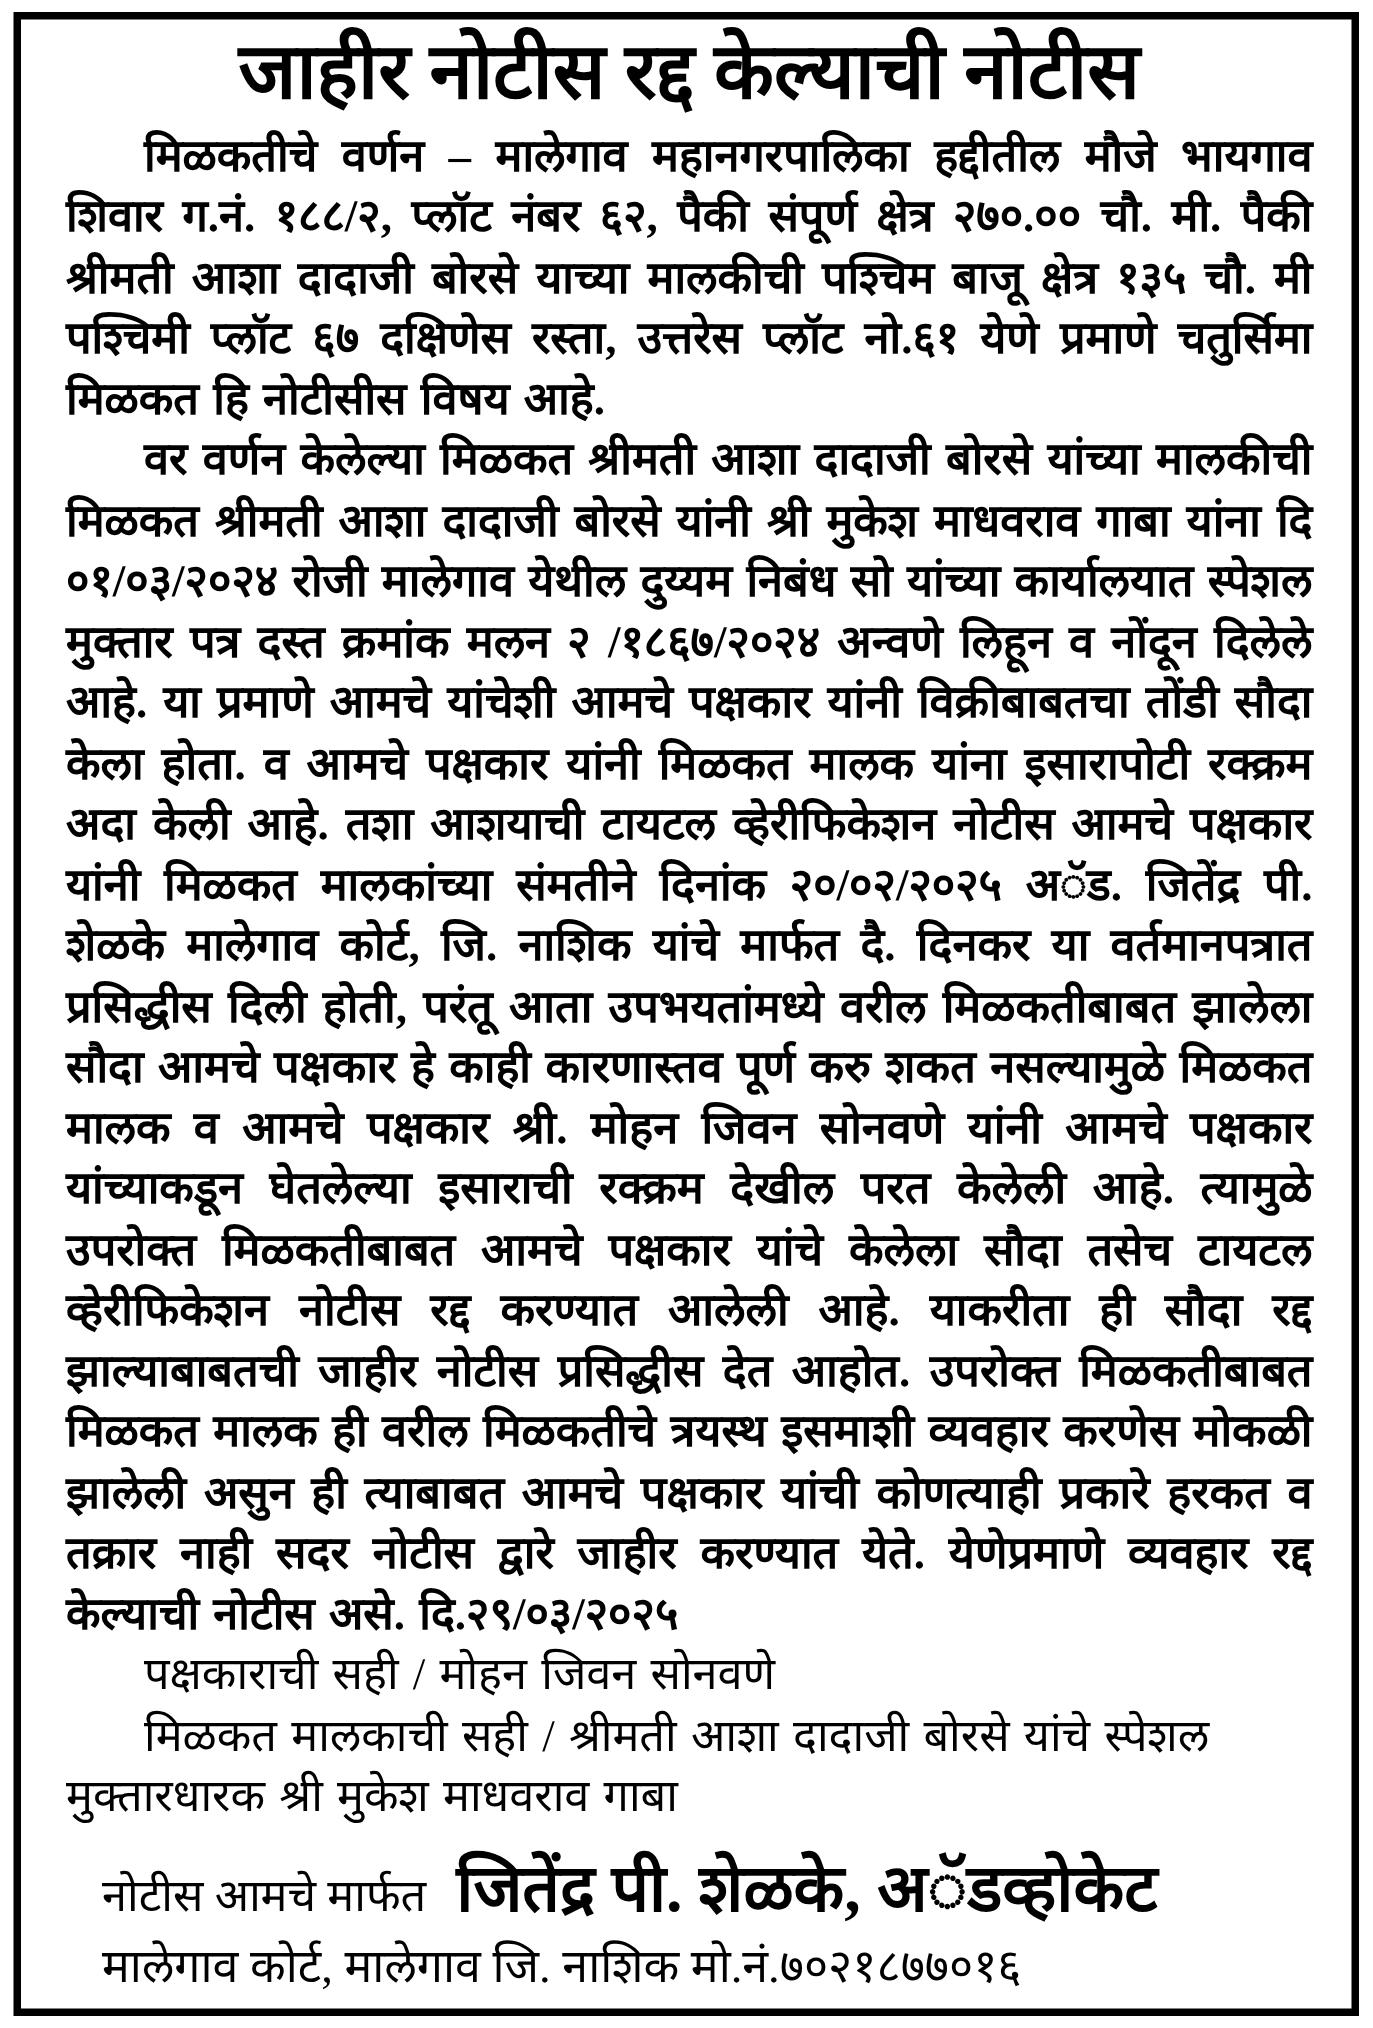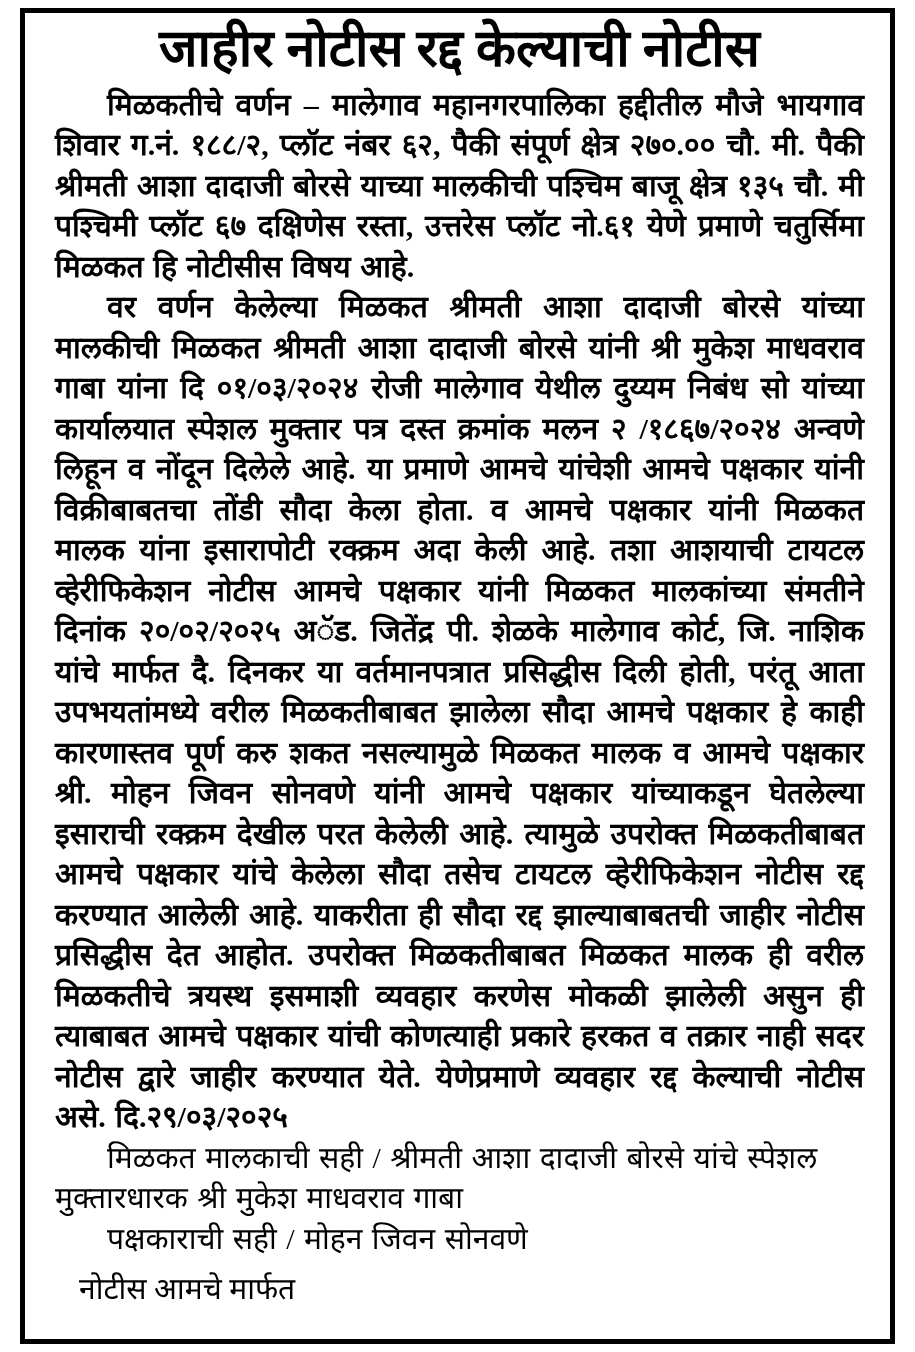--- a/index.html
+++ b/index.html
@@ -6,21 +6,21 @@
     margin: 0;
     padding: 0;
     background: #ffffff;
     font-family: "Liberation Serif", serif;
     color: #000000;
   }
   .page {
     width: 915px;
     height: 1352px;
     box-sizing: border-box;
-    padding: 8px 20px;
+    padding: 8px 9px;
     background: #ffffff;
     position: relative;
     overflow: hidden;
   }
   .frame {
     box-sizing: border-box;
     width: 100%;
     height: 100%;
     border: 5px solid #000000;
     padding: 4px 26px 0 30px;
@@ -78,23 +78,25 @@
 
 <div class="page">
   <div class="frame">
 
     <h1 class="title">जाहीर नोटीस रद्द केल्याची नोटीस</h1>
 
     <p class="bodytext">मिळकतीचे वर्णन – मालेगाव महानगरपालिका हद्दीतील मौजे भायगाव शिवार ग.नं. १८८/२, प्लॉट नंबर ६२, पैकी संपूर्ण क्षेत्र २७०.०० चौ. मी. पैकी श्रीमती आशा दादाजी बोरसे याच्या मालकीची पश्चिम बाजू क्षेत्र १३५ चौ. मी पश्चिमी प्लॉट ६७ दक्षिणेस रस्ता, उत्तरेस प्लॉट नो.६१ येणे प्रमाणे चतुर्सिमा मिळकत हि नोटीसीस विषय आहे.</p>
 
     <p class="bodytext">वर वर्णन केलेल्या मिळकत श्रीमती आशा दादाजी बोरसे यांच्या मालकीची मिळकत श्रीमती आशा दादाजी बोरसे यांनी श्री मुकेश माधवराव गाबा यांना दि ०१/०३/२०२४ रोजी मालेगाव येथील दुय्यम निबंध सो यांच्या कार्यालयात स्पेशल मुक्तार पत्र दस्त क्रमांक मलन २ /१८६७/२०२४ अन्वणे लिहून व नोंदून दिलेले आहे. या प्रमाणे आमचे यांचेशी आमचे पक्षकार यांनी विक्रीबाबतचा तोंडी सौदा केला होता. व आमचे पक्षकार यांनी मिळकत मालक यांना इसारापोटी रक्क्रम अदा केली आहे. तशा आशयाची टायटल व्हेरीफिकेशन नोटीस आमचे पक्षकार यांनी मिळकत मालकांच्या संमतीने दिनांक २०/०२/२०२५ अॅड. जितेंद्र पी. शेळके मालेगाव कोर्ट, जि. नाशिक यांचे मार्फत दै. दिनकर या वर्तमानपत्रात प्रसिद्धीस दिली होती, परंतू आता उपभयतांमध्ये वरील मिळकतीबाबत झालेला सौदा आमचे पक्षकार हे काही कारणास्तव पूर्ण करु शकत नसल्यामुळे मिळकत मालक व आमचे पक्षकार श्री. मोहन जिवन सोनवणे यांनी आमचे पक्षकार यांच्याकडून घेतलेल्या इसाराची रक्क्रम देखील परत केलेली आहे. त्यामुळे उपरोक्त मिळकतीबाबत आमचे पक्षकार यांचे केलेला सौदा तसेच टायटल व्हेरीफिकेशन नोटीस रद्द करण्यात आलेली आहे. याकरीता ही सौदा रद्द झाल्याबाबतची जाहीर नोटीस प्रसिद्धीस देत आहोत. उपरोक्त मिळकतीबाबत मिळकत मालक ही वरील मिळकतीचे त्रयस्थ इसमाशी व्यवहार करणेस मोकळी झालेली असुन ही त्याबाबत आमचे पक्षकार यांची कोणत्याही प्रकारे हरकत व तक्रार नाही सदर नोटीस द्वारे जाहीर करण्यात येते. येणेप्रमाणे व्यवहार रद्द केल्याची नोटीस असे. दि.२९/०३/२०२५</p>
 
+    <p class="sig-para">पक्षकाराची सही / मोहन जिवन सोनवणे</p>
+
     <p class="sig-para">मिळकत मालकाची सही / श्रीमती आशा दादाजी बोरसे यांचे स्पेशल मुक्तारधारक श्री मुकेश माधवराव गाबा</p>
-
-    <p class="sig-para">पक्षकाराची सही / मोहन जिवन सोनवणे</p>
 
     <div class="advocate-line">
       <span class="advocate-prefix">नोटीस आमचे मार्फत</span>
+      <span class="advocate-name">जितेंद्र पी. शेळके, अॅडव्होकेट</span>
     </div>
 
+    <div class="advocate-address">मालेगाव कोर्ट, मालेगाव जि. नाशिक मो.नं.७०२१८७७०१६</div>
 
   </div>
 </div>
 
 </body></html>

